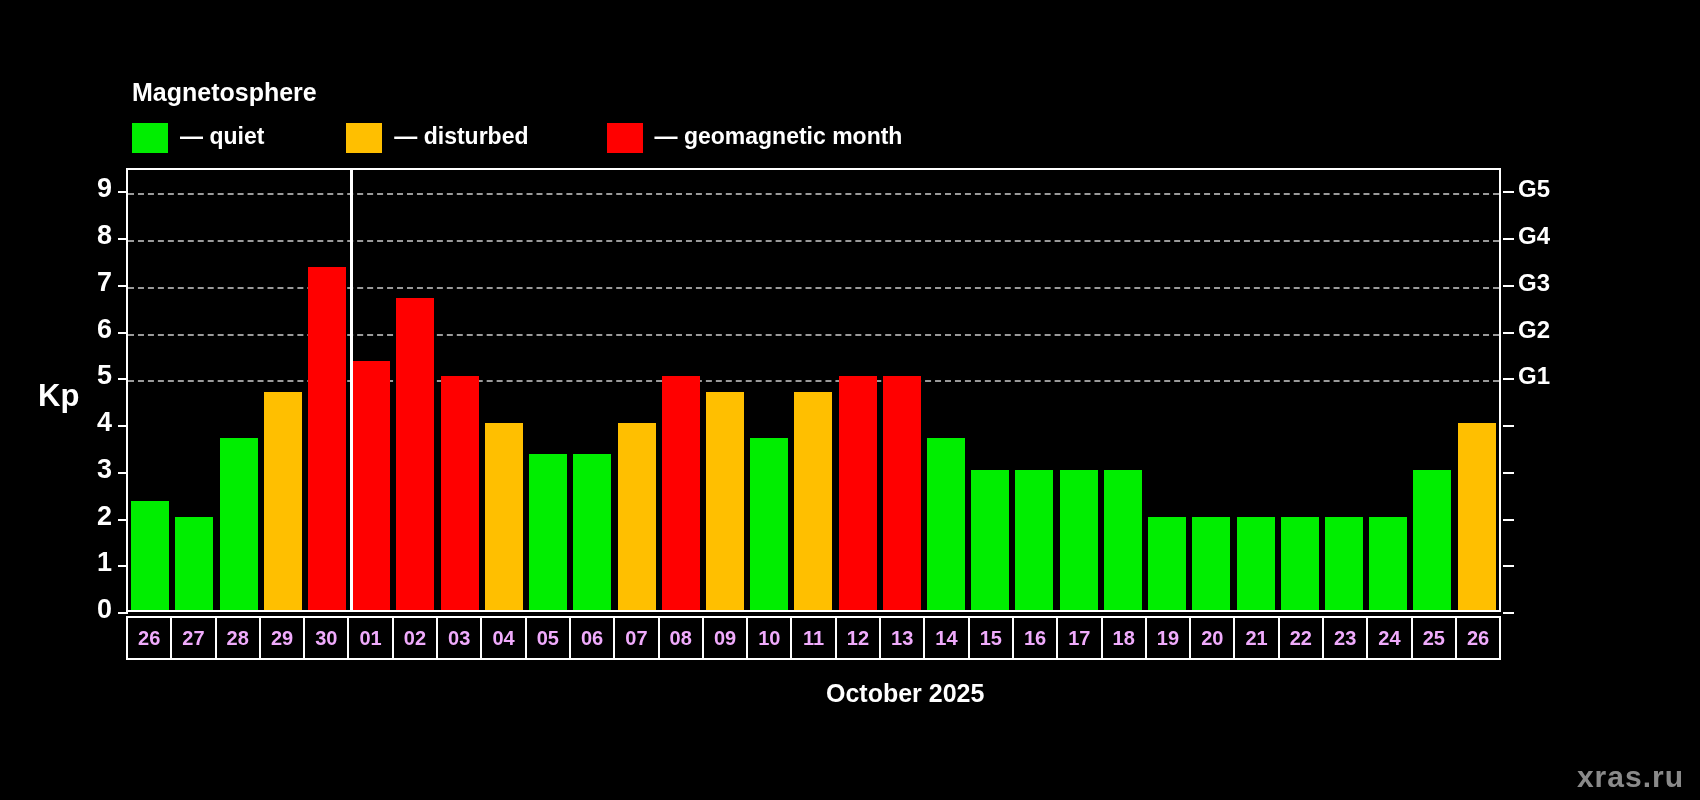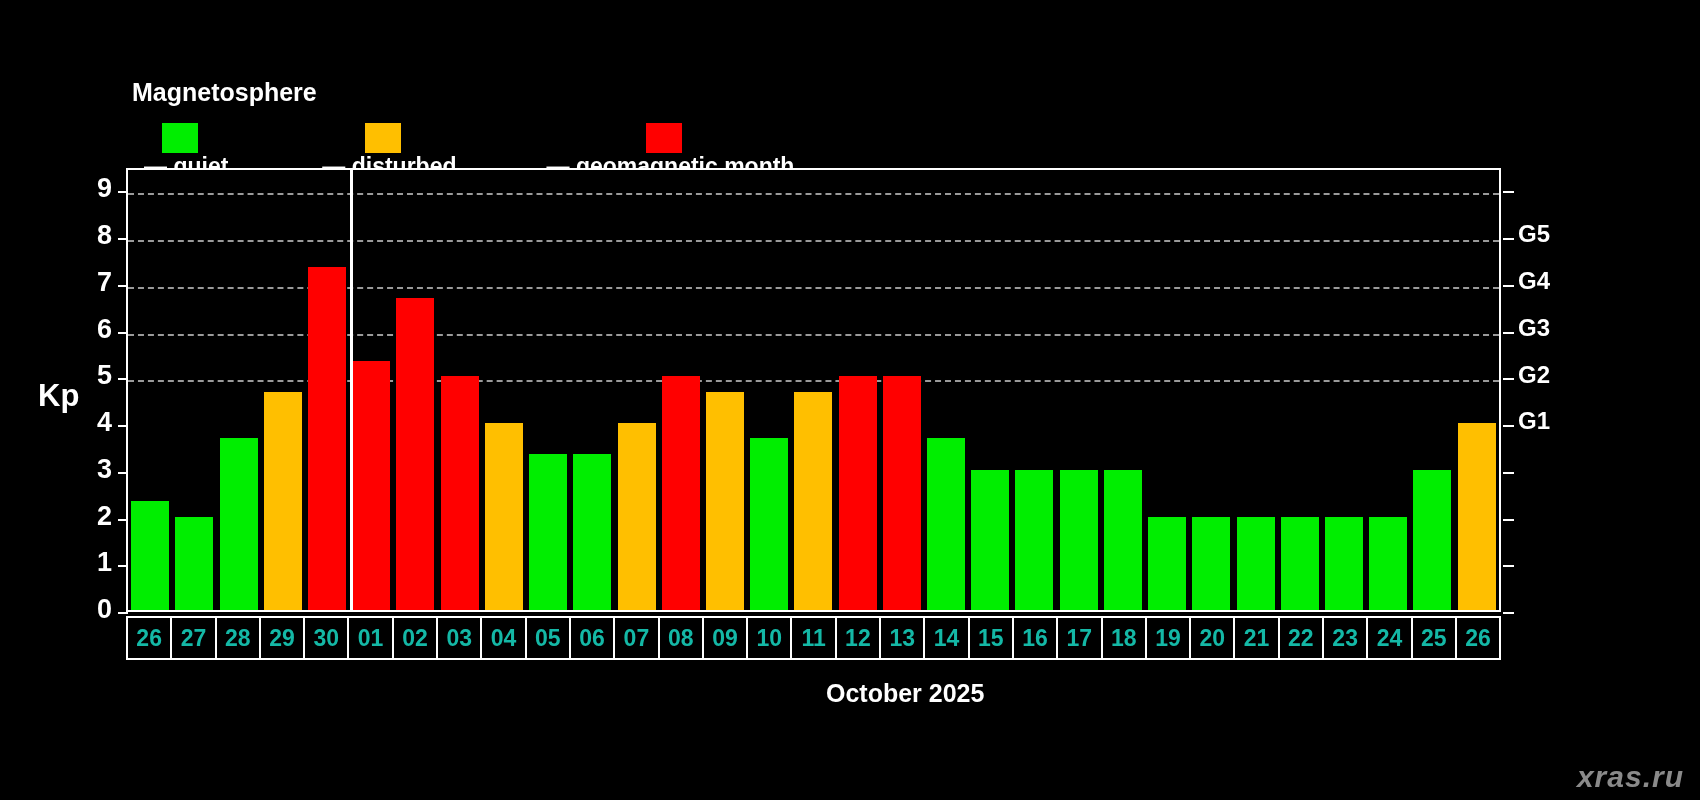--- a/index.html
+++ b/index.html
@@ -14,21 +14,21 @@
   .title {
     position: absolute; left: 132px; top: 20px;
     color: #fff; font-size: 26px; font-weight: bold; white-space: nowrap;
   }
   .subtitle {
     position: absolute; left: 132px; top: 78px;
     color: #fff; font-size: 25px; font-weight: bold; white-space: nowrap;
   }
 
   .legend-row { position: absolute; left: 132px; top: 123px; display: flex; align-items: center; }
-  .legend-item { display: flex; align-items: center; flex-direction: column; }
+  .legend-item { display: flex; align-items: flex-start; }
   .legend-swatch { width: 36px; height: 30px; display: block; }
   .legend-label { color: #fff; font-size: 23px; font-weight: bold; margin-left: 12px; white-space: nowrap; }
 
   .gscale { position: absolute; left: 1232px; top: 12px; }
   .gscale-line {
     color: #fff; font-size: 20px; font-weight: bold;
     line-height: 25px; white-space: nowrap;
   }
 
   
@@ -61,44 +61,44 @@
   }
   .ytick { position: absolute; width: 10px; height: 0; border-top: 2px solid #fff; }
   .yaxis-title {
     position: absolute; left: 38px; top: 378px;
     color: #fff; font-size: 31px; font-weight: bold;
   }
 
   
   .glab {
     position: absolute; left: 1518px; width: 60px;
-    color: #fff; font-size: 24px; font-weight: bold; margin-top: 45px;
+    color: #fff; font-size: 24px; font-weight: bold;
   }
   .rtick { position: absolute; left: 1503px; width: 11px; height: 0; border-top: 2px solid #fff; }
 
   
   .daybar {
     position: absolute; left: 126px; top: 616px;
     width: 1375px; height: 44px;
     display: flex; border: 2px solid #fff;
   }
   .daycell {
     flex: 1 1 0; display: flex; align-items: center; justify-content: center;
-    color: #14b8a6; font-size: 23px; font-weight: bold;
+    color: #f0abfc; font-size: 20px; font-weight: bold;
     border-right: 2px solid #fff; background: #000;
   }
   .daycell:last-child { border-right: none; }
 
   .month {
     position: absolute; left: 826px; top: 679px;
     color: #fff; font-size: 25px; font-weight: bold;
   }
   .watermark {
     position: absolute; right: 16px; bottom: 6px;
-    color: #8a8a8a; font-size: 30px; font-weight: bold; letter-spacing: 1px; font-style: italic;
+    color: #8a8a8a; font-size: 30px; font-weight: bold; letter-spacing: 1px;
   }
 </style>
 </head>
 <body>
 
 <div id="root">
 
   <div class="subtitle">Magnetosphere</div>
 
   <div class="legend-row" id="legend-row">

